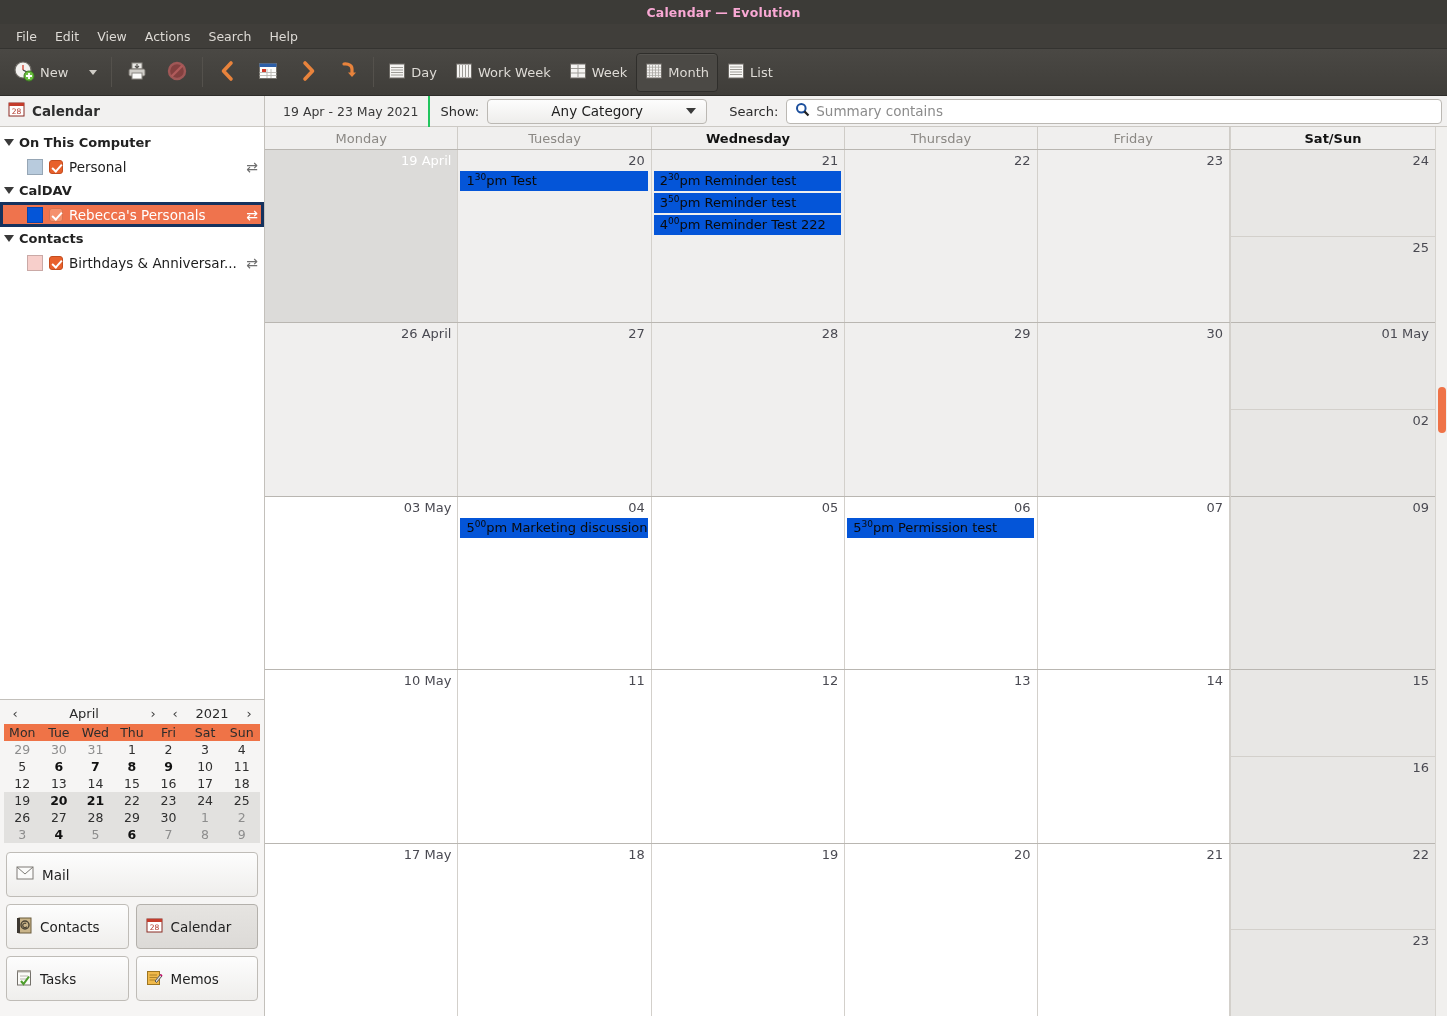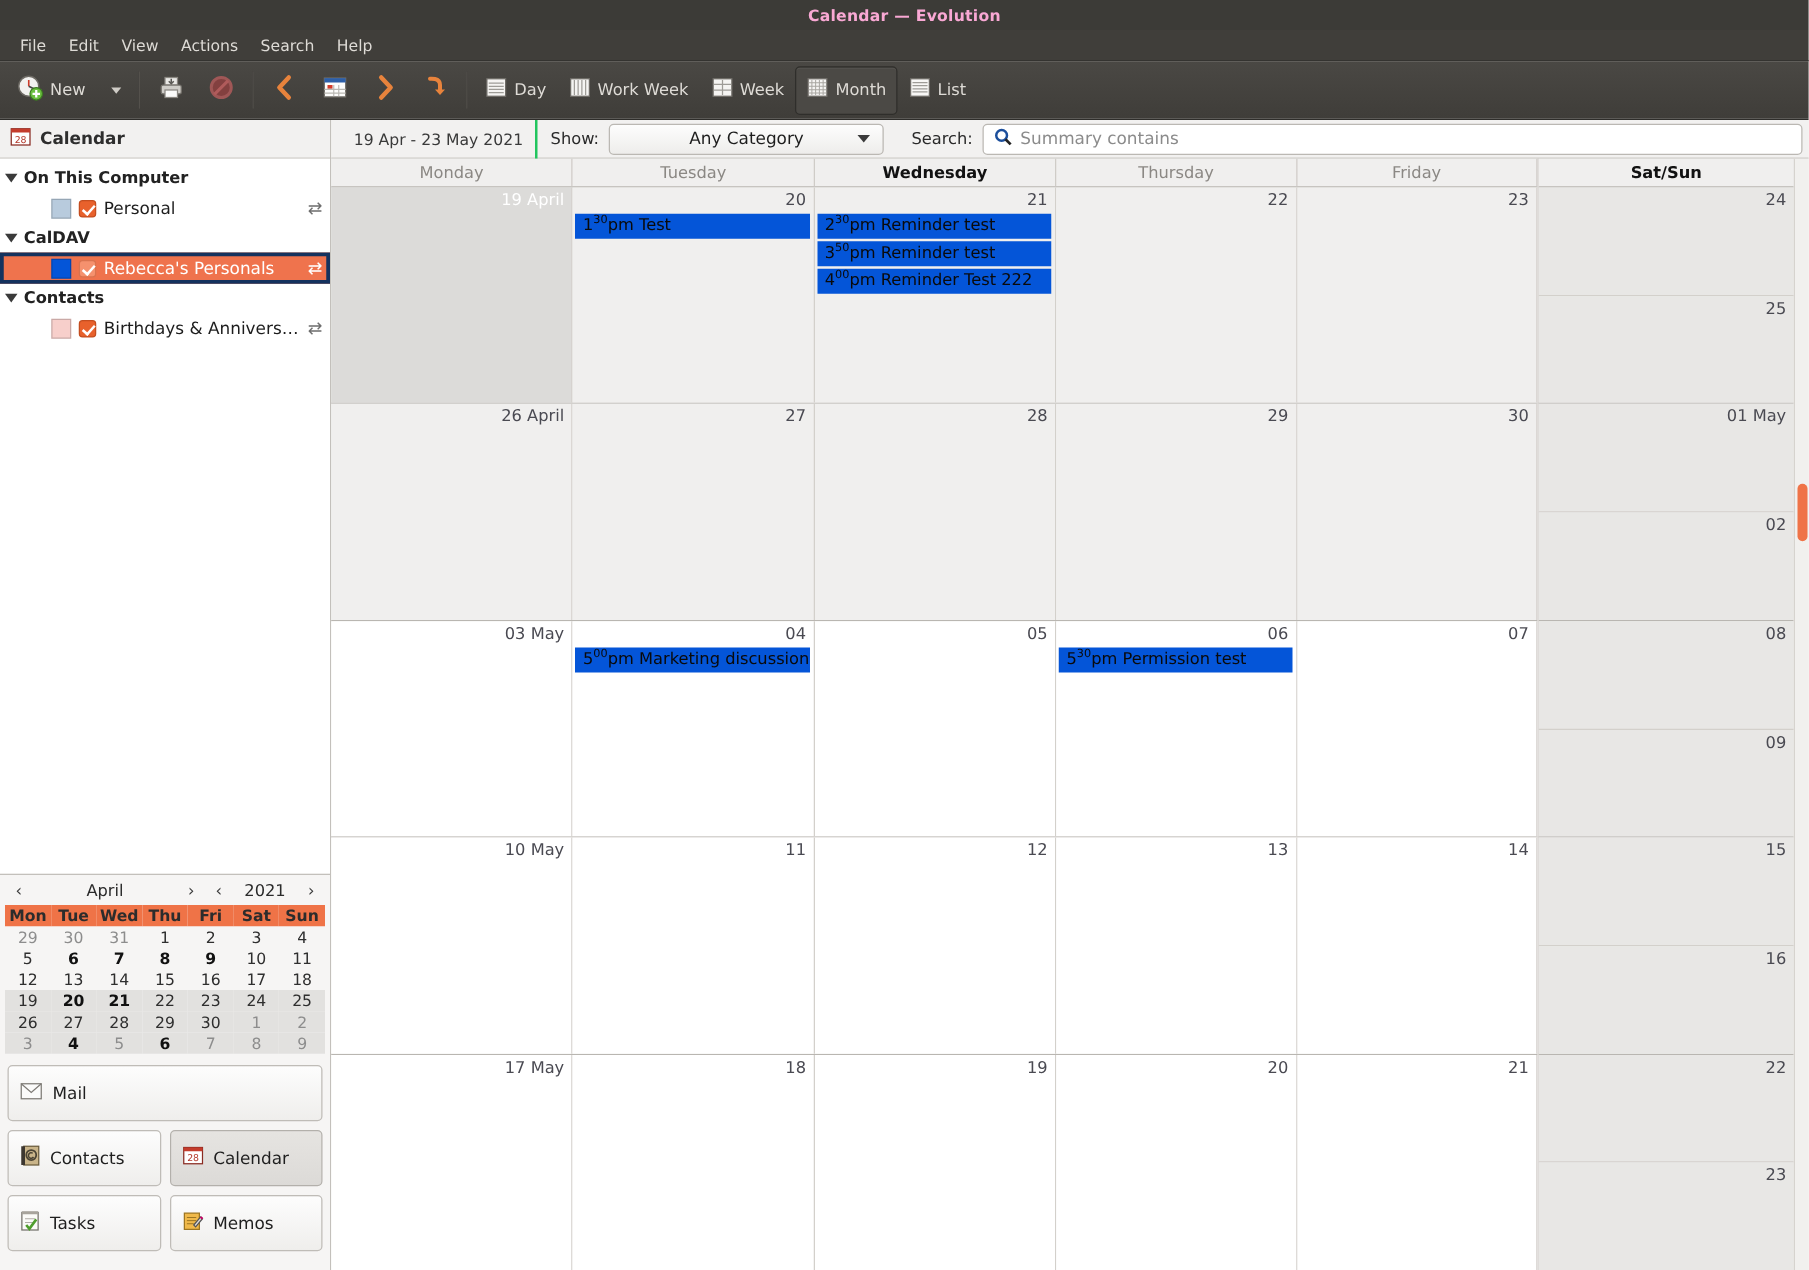--- a/index.html
+++ b/index.html
@@ -75,21 +75,21 @@
   .tree-group {
     display: flex; align-items: center; gap: 4px;
     height: 23px; padding-left: 4px;
     font-weight: bold; font-size: 13px; color: #222;
   }
   .tri { width: 0; height: 0; border-left: 5px solid transparent;
          border-right: 5px solid transparent; border-top: 7px solid #3a3a3a;
          margin-right: 1px; }
   .tree-item {
     display: flex; align-items: center; height: 25px;
-    padding-left: 41px; padding-right: 6px; gap: 6px; font-size: 13.5px;
+    padding-left: 27px; padding-right: 6px; gap: 6px; font-size: 13.5px;
     color: #1d1d1d; position: relative;
   }
   .tree-item.selected {
     background: #ef734d; color: #fff;
     outline: 3px solid #15325e; outline-offset: -3px;
   }
   .swatch { width: 16px; height: 16px; flex: none; border: 1px solid rgba(0,0,0,.18); }
   .chk {
     width: 14px; height: 14px; flex: none; border-radius: 3px;
     background: #e8612c; border: 1px solid #c44d1f;
@@ -114,21 +114,21 @@
     display: flex; align-items: center; height: 21px;
     font-size: 13px; color: #2b2b2b;
   }
   .mc-arrow { width: 22px; text-align: center; cursor: default;
               color: #3b3b3b; font-size: 13px; }
   .mc-month { flex: 1 1 0; text-align: center; }
   .mc-year-wrap { display: flex; align-items: center; width: 96px; }
   .mc-year { flex: 1 1 0; text-align: center; }
   table.mc { width: 100%; border-collapse: collapse; font-size: 12.5px; }
   table.mc th {
-    background: #ef7347; color: #2c2c2c; font-weight: bold;
+    background: #ef7347; color: #2c2c2c; font-weight: normal;
     height: 17px; text-align: center; font-size: 12.5px;
   }
   table.mc td {
     text-align: center; height: 17px; width: 14.28%;
     color: #2f2f2f; font-size: 12.5px;
   }
   table.mc td.dim { color: #8d8d8d; }
   table.mc td.bold { font-weight: bold; color: #111; }
   table.mc tr.sel td { background: #e2e1df; }
 
@@ -724,23 +724,20 @@
             <div class="wkend-wrow">
               <div class="wkend-half">
                 <div class="dnum">01 May</div>
               </div>
               <div class="wkend-half">
                 <div class="dnum">02</div>
               </div>
             </div>
             <div class="wkend-wrow">
               <div class="wkend-half">
-                <div class="dnum">08</div>
-              </div>
-              <div class="wkend-half">
                 <div class="dnum">09</div>
               </div>
             </div>
             <div class="wkend-wrow">
               <div class="wkend-half">
                 <div class="dnum">15</div>
               </div>
               <div class="wkend-half">
                 <div class="dnum">16</div>
               </div>

